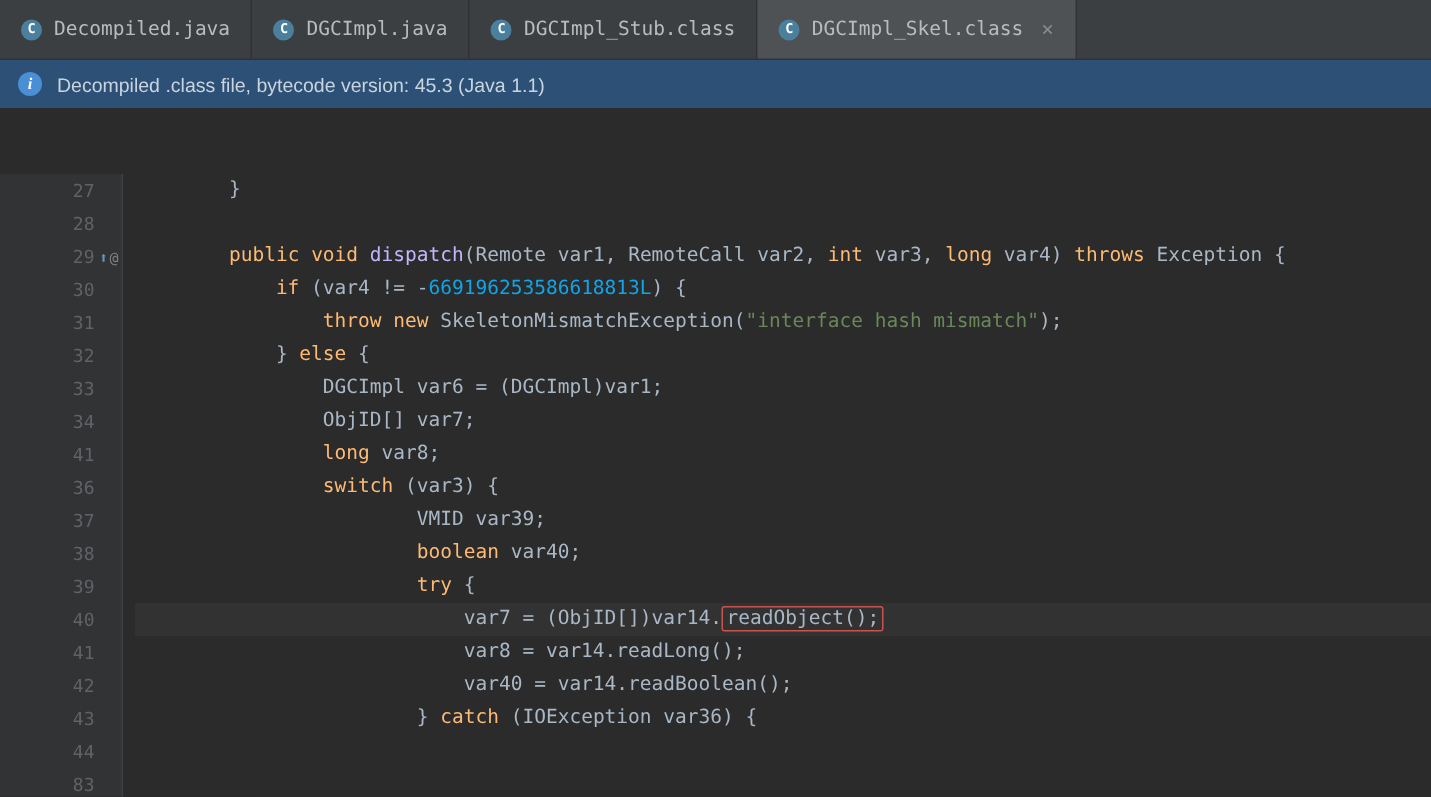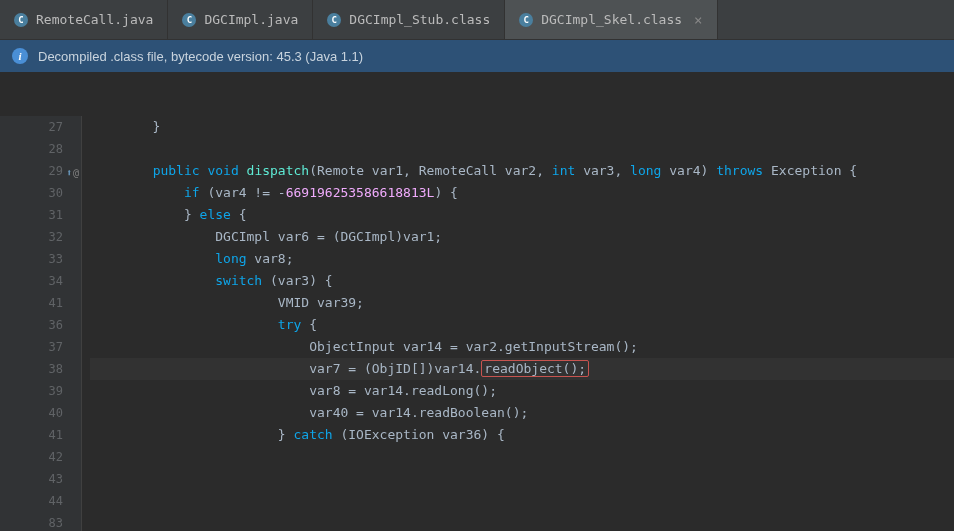--- a/index.html
+++ b/index.html
@@ -116,39 +116,39 @@
       padding-left: 8px;
     }
     .line {
       height: 22px;
       line-height: 22px;
       white-space: pre;
     }
     .line.hl {
       background: #323232;
     }
-    .kw { color: #0ea5e9; }
-    .mn { color: #5eead4; }
-    .nm { color: #f0abfc; }
+    .kw { color: #fdba74; }
+    .mn { color: #c4b5fd; }
+    .nm { color: #0ea5e9; }
     .st { color: #6a8759; }
     .box-red {
       border: 1px solid #c75450;
       padding: 0 2px;
       border-radius: 2px;
     }
   </style>
 </head>
 <body>
 
 <div class="tabs">
   <div class="tab">
     <span class="tab-icon">
         <span class="class-icon">C</span>
       </span>
-    <span>RemoteCall.java</span>
+    <span>Decompiled.java</span>
   </div>
   <div class="tab">
     <span class="tab-icon">
         <span class="class-icon">C</span>
       </span>
     <span>DGCImpl.java</span>
   </div>
   <div class="tab">
     <span class="tab-icon">
         <span class="class-icon">C</span>
@@ -193,25 +193,27 @@
       <div class="gutter-line">43</div>
       <div class="gutter-line">44</div>
       <div class="gutter-line">83</div>
       <div class="gutter-line">46</div>
     </div>
   <div class="code">
     <div class="line"><span>        }</span></div>
     <div class="line"><span></span></div>
     <div class="line"><span>        </span><span class="kw">public</span> <span class="kw">void</span> <span class="mn">dispatch</span><span>(Remote var1, RemoteCall var2, </span><span class="kw">int</span><span> var3, </span><span class="kw">long</span><span> var4) </span><span class="kw">throws</span><span> Exception {</span></div>
     <div class="line"><span>            </span><span class="kw">if</span><span> (var4 != -</span><span class="nm">669196253586618813L</span><span>) {</span></div>
+    <div class="line"><span>                </span><span class="kw">throw</span> <span class="kw">new</span><span> SkeletonMismatchException(</span><span class="st">"interface hash mismatch"</span><span>);</span></div>
     <div class="line"><span>            } </span><span class="kw">else</span><span> {</span></div>
     <div class="line"><span>                DGCImpl var6 = (DGCImpl)var1;</span></div>
+    <div class="line"><span>                ObjID[] var7;</span></div>
     <div class="line"><span>                </span><span class="kw">long</span><span> var8;</span></div>
     <div class="line"><span>                </span><span class="kw">switch</span><span> (var3) {</span></div>
     <div class="line"><span>                        VMID var39;</span></div>
+    <div class="line"><span>                        </span><span class="kw">boolean</span><span> var40;</span></div>
     <div class="line"><span>                        </span><span class="kw">try</span><span> {</span></div>
-    <div class="line"><span>                            ObjectInput var14 = var2.getInputStream();</span></div>
     <div class="line hl"><span>                            var7 = (ObjID[])var14.</span><span class="box-red">readObject();</span></div>
     <div class="line"><span>                            var8 = var14.readLong();</span></div>
     <div class="line"><span>                            var40 = var14.readBoolean();</span></div>
     <div class="line"><span>                        } </span><span class="kw">catch</span><span> (IOException var36) {</span></div>
   </div>
 </div>
 
 </body></html>

